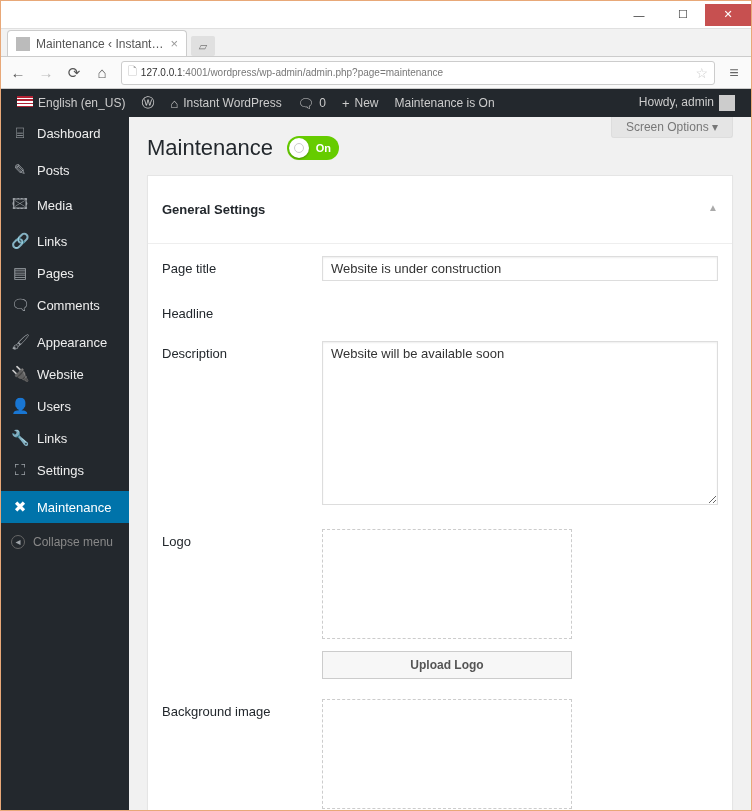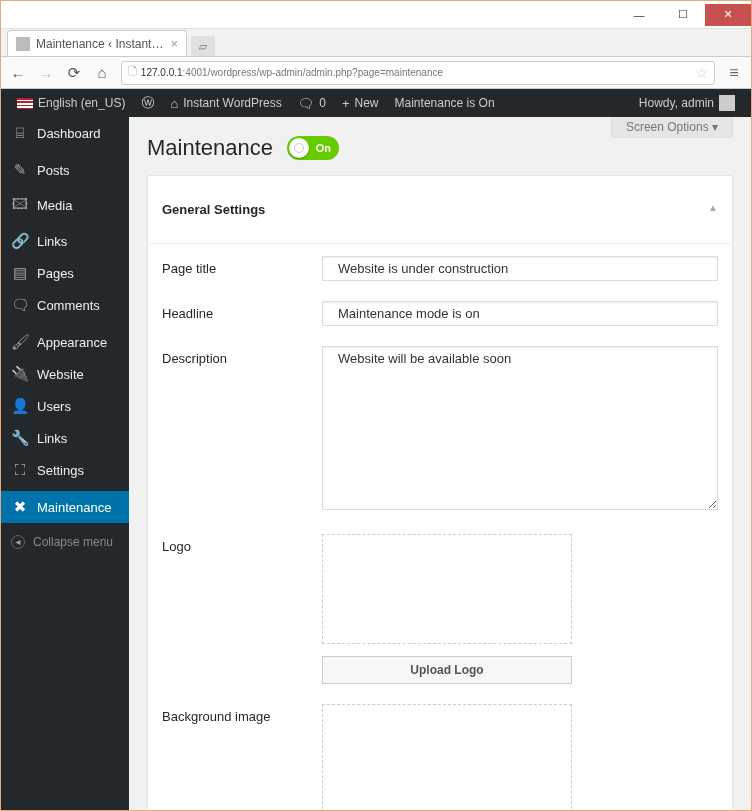--- a/index.html
+++ b/index.html
@@ -25,21 +25,21 @@
 .nav-btn.disabled { color: #bbb; }
 .addr-bar { flex: 1; height: 24px; border: 1px solid #ccc; border-radius: 3px; display: flex; align-items: center; padding: 0 6px; background: #fff; }
 .addr-icon { font-size: 11px; color: #999; margin-right: 4px; }
 .addr-text { font-size: 10px; color: #777; white-space: nowrap; overflow: hidden; }
 .addr-text .host { color: #333; }
 .star { color: #ccc; font-size: 14px; margin-left: auto; flex-shrink: 0; }
 .menu-btn { width: 18px; height: 18px; display: flex; align-items: center; justify-content: center; color: #666; font-size: 16px; }
 
 
 .wp-adminbar { height: 28px; background: #23282d; color: #eee; display: flex; align-items: center; font-size: 12px; padding: 0 8px; }
-.ab-item { display: flex; align-items: center; gap: 5px; padding: 0 8px; color: #ccc; white-space: nowrap; }
+.ab-item { display: flex; align-items: flex-start; gap: 5px; padding: 0 8px; color: #ccc; white-space: nowrap; }
 .ab-icon { font-size: 13px; }
 .flag { width: 16px; height: 11px; background: linear-gradient(to bottom, #b22234 0 15%, #fff 15% 30%, #b22234 30% 45%, #fff 45% 60%, #b22234 60% 75%, #fff 75% 90%, #b22234 90% 100%); position: relative; }
 .ab-right { margin-left: auto; display: flex; align-items: center; }
 .avatar { width: 16px; height: 16px; background: #ccc; }
 
 
 .wp-body { display: flex; height: calc(811px - 28px - 28px - 32px - 28px - 2px); }
 .wp-sidebar { width: 128px; background: #23282d; color: #eee; font-size: 13px; overflow-y: auto; flex-shrink: 0; }
 .wp-menu-item { display: flex; align-items: center; gap: 8px; padding: 7px 10px; color: #eee; cursor: pointer; }
 .wp-menu-item.current { background: #0073aa; color: #fff; position: relative; }
@@ -59,21 +59,21 @@
 .toggle-handle { width: 20px; height: 20px; background: #fff; border-radius: 50%; position: absolute; left: 2px; box-shadow: 0 1px 2px rgba(0,0,0,.3); display: flex; align-items: center; justify-content: center; }
 .toggle-handle::after { content: ""; width: 8px; height: 8px; border: 1px solid #ccc; border-radius: 50%; }
 .toggle-label { color: #fff; font-size: 11px; font-weight: bold; margin-left: auto; margin-right: 8px; }
 
 .panel { background: #fff; border: 1px solid #e5e5e5; box-shadow: 0 1px 1px rgba(0,0,0,.04); }
 .panel-header { border-bottom: 1px solid #eee; padding: 26px 14px; font-size: 13px; font-weight: bold; color: #23282d; display: flex; justify-content: space-between; }
 .panel-body { padding: 12px 14px; }
 .form-row { display: flex; align-items: flex-start; margin-bottom: 20px; }
 .form-label { width: 160px; font-size: 13px; color: #23282d; padding-top: 5px; }
 .form-field { flex: 1; }
-.form-field input[type=text], .form-field textarea { width: 100%; padding: 4px 15px; font-size: 13px; border: 1px solid #ddd; background: #fff; color: #333; box-shadow: inset 0 1px 2px rgba(0,0,0,.07); }
+.form-field input[type=text], .form-field textarea { width: 100%; padding: 4px 8px; font-size: 13px; border: 1px solid #ddd; background: #fff; color: #333; box-shadow: inset 0 1px 2px rgba(0,0,0,.07); }
 .form-field textarea { height: 164px; resize: both; }
 .upload-drop { width: 250px; height: 110px; border: 1px dashed #ccc; }
 .upload-btn { width: 250px; height: 28px; margin-top: 12px; border: 1px solid #ccc; background: #f7f7f7; font-size: 12px; color: #555; display: flex; align-items: center; justify-content: center; cursor: pointer; font-weight: bold; }
 
 
 .wp-content::-webkit-scrollbar { width: 14px; }
 .wp-content::-webkit-scrollbar-thumb { background: #c1c1c1; border: 3px solid #f1f1f1; border-radius: 7px; }
 </style>
 </head>
 <body>
@@ -220,21 +220,20 @@
         </div>
         <div class="panel-body">
 
           <div class="form-row">
             <div class="form-label">Page title</div>
             <div class="form-field"><input type="text" value="Website is under construction" style=""></div>
           </div>
 
           <div class="form-row">
             <div class="form-label">Headline</div>
-            <div class="form-field"><input type="text" value="Maintenance mode is on" style=""></div>
           </div>
 
           <div class="form-row">
             <div class="form-label">Description</div>
             <div class="form-field"><textarea style="">Website will be available soon</textarea></div>
           </div>
 
           <div class="form-row">
             <div class="form-label">Logo</div>
             <div class="form-field">

